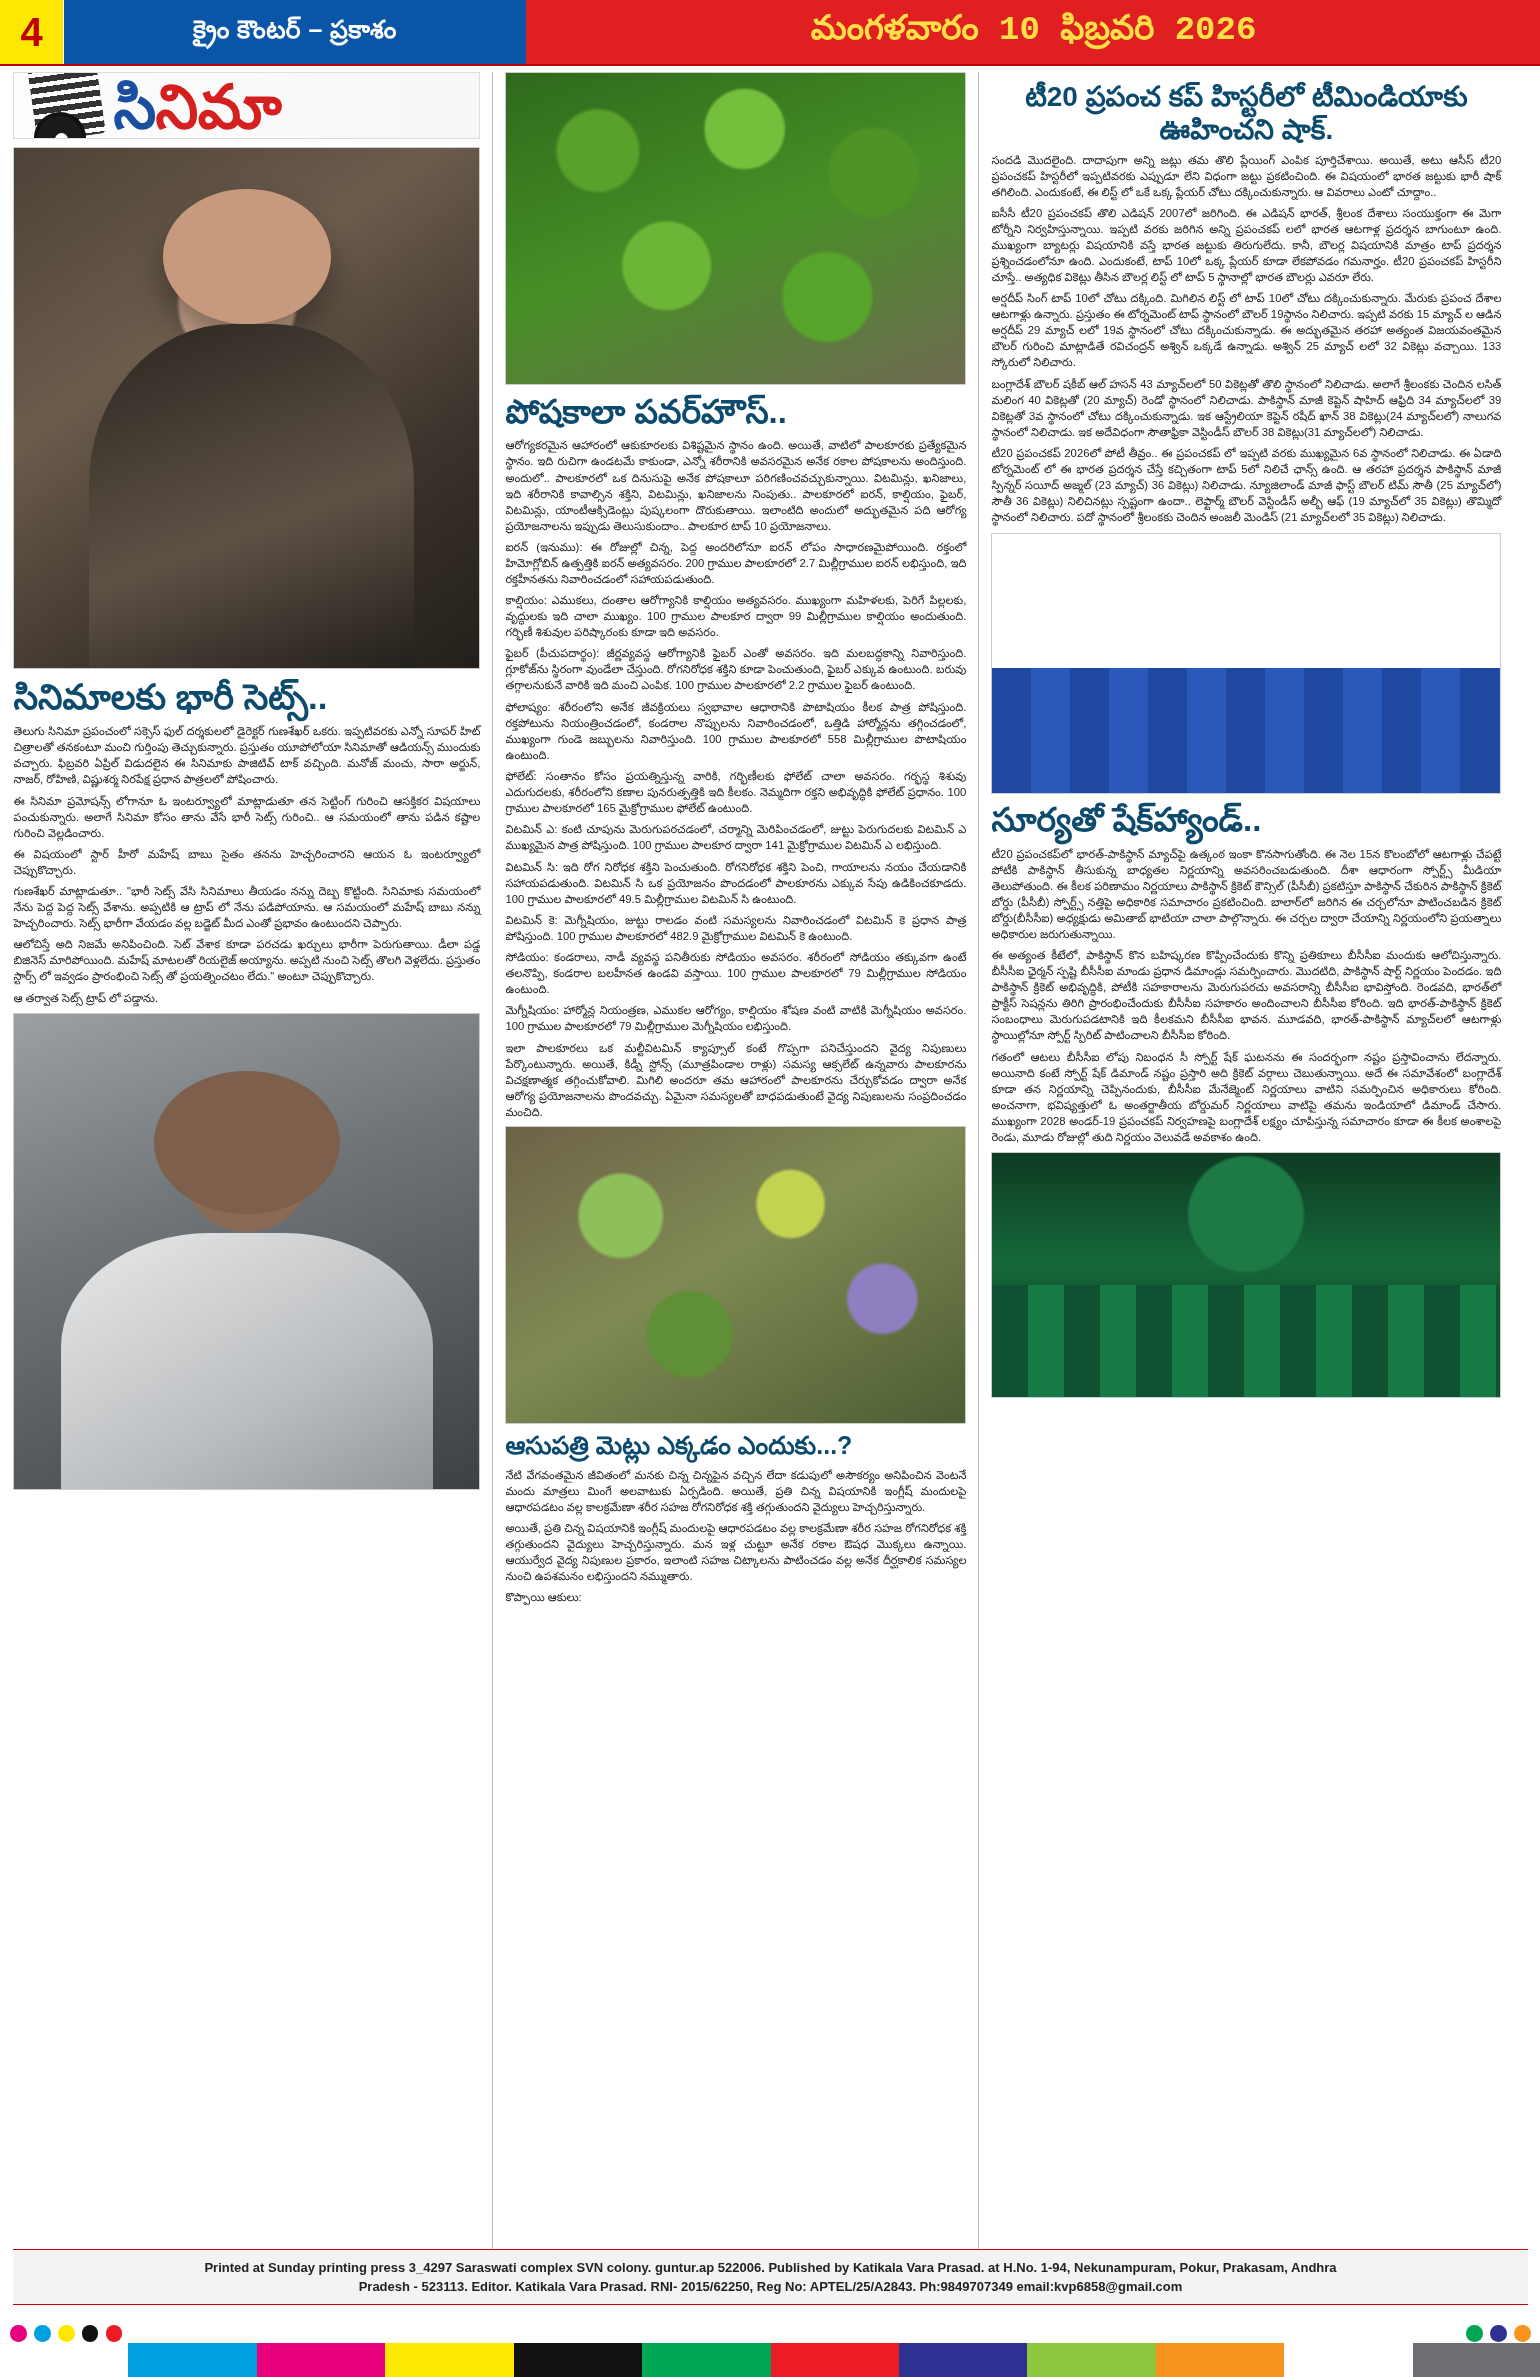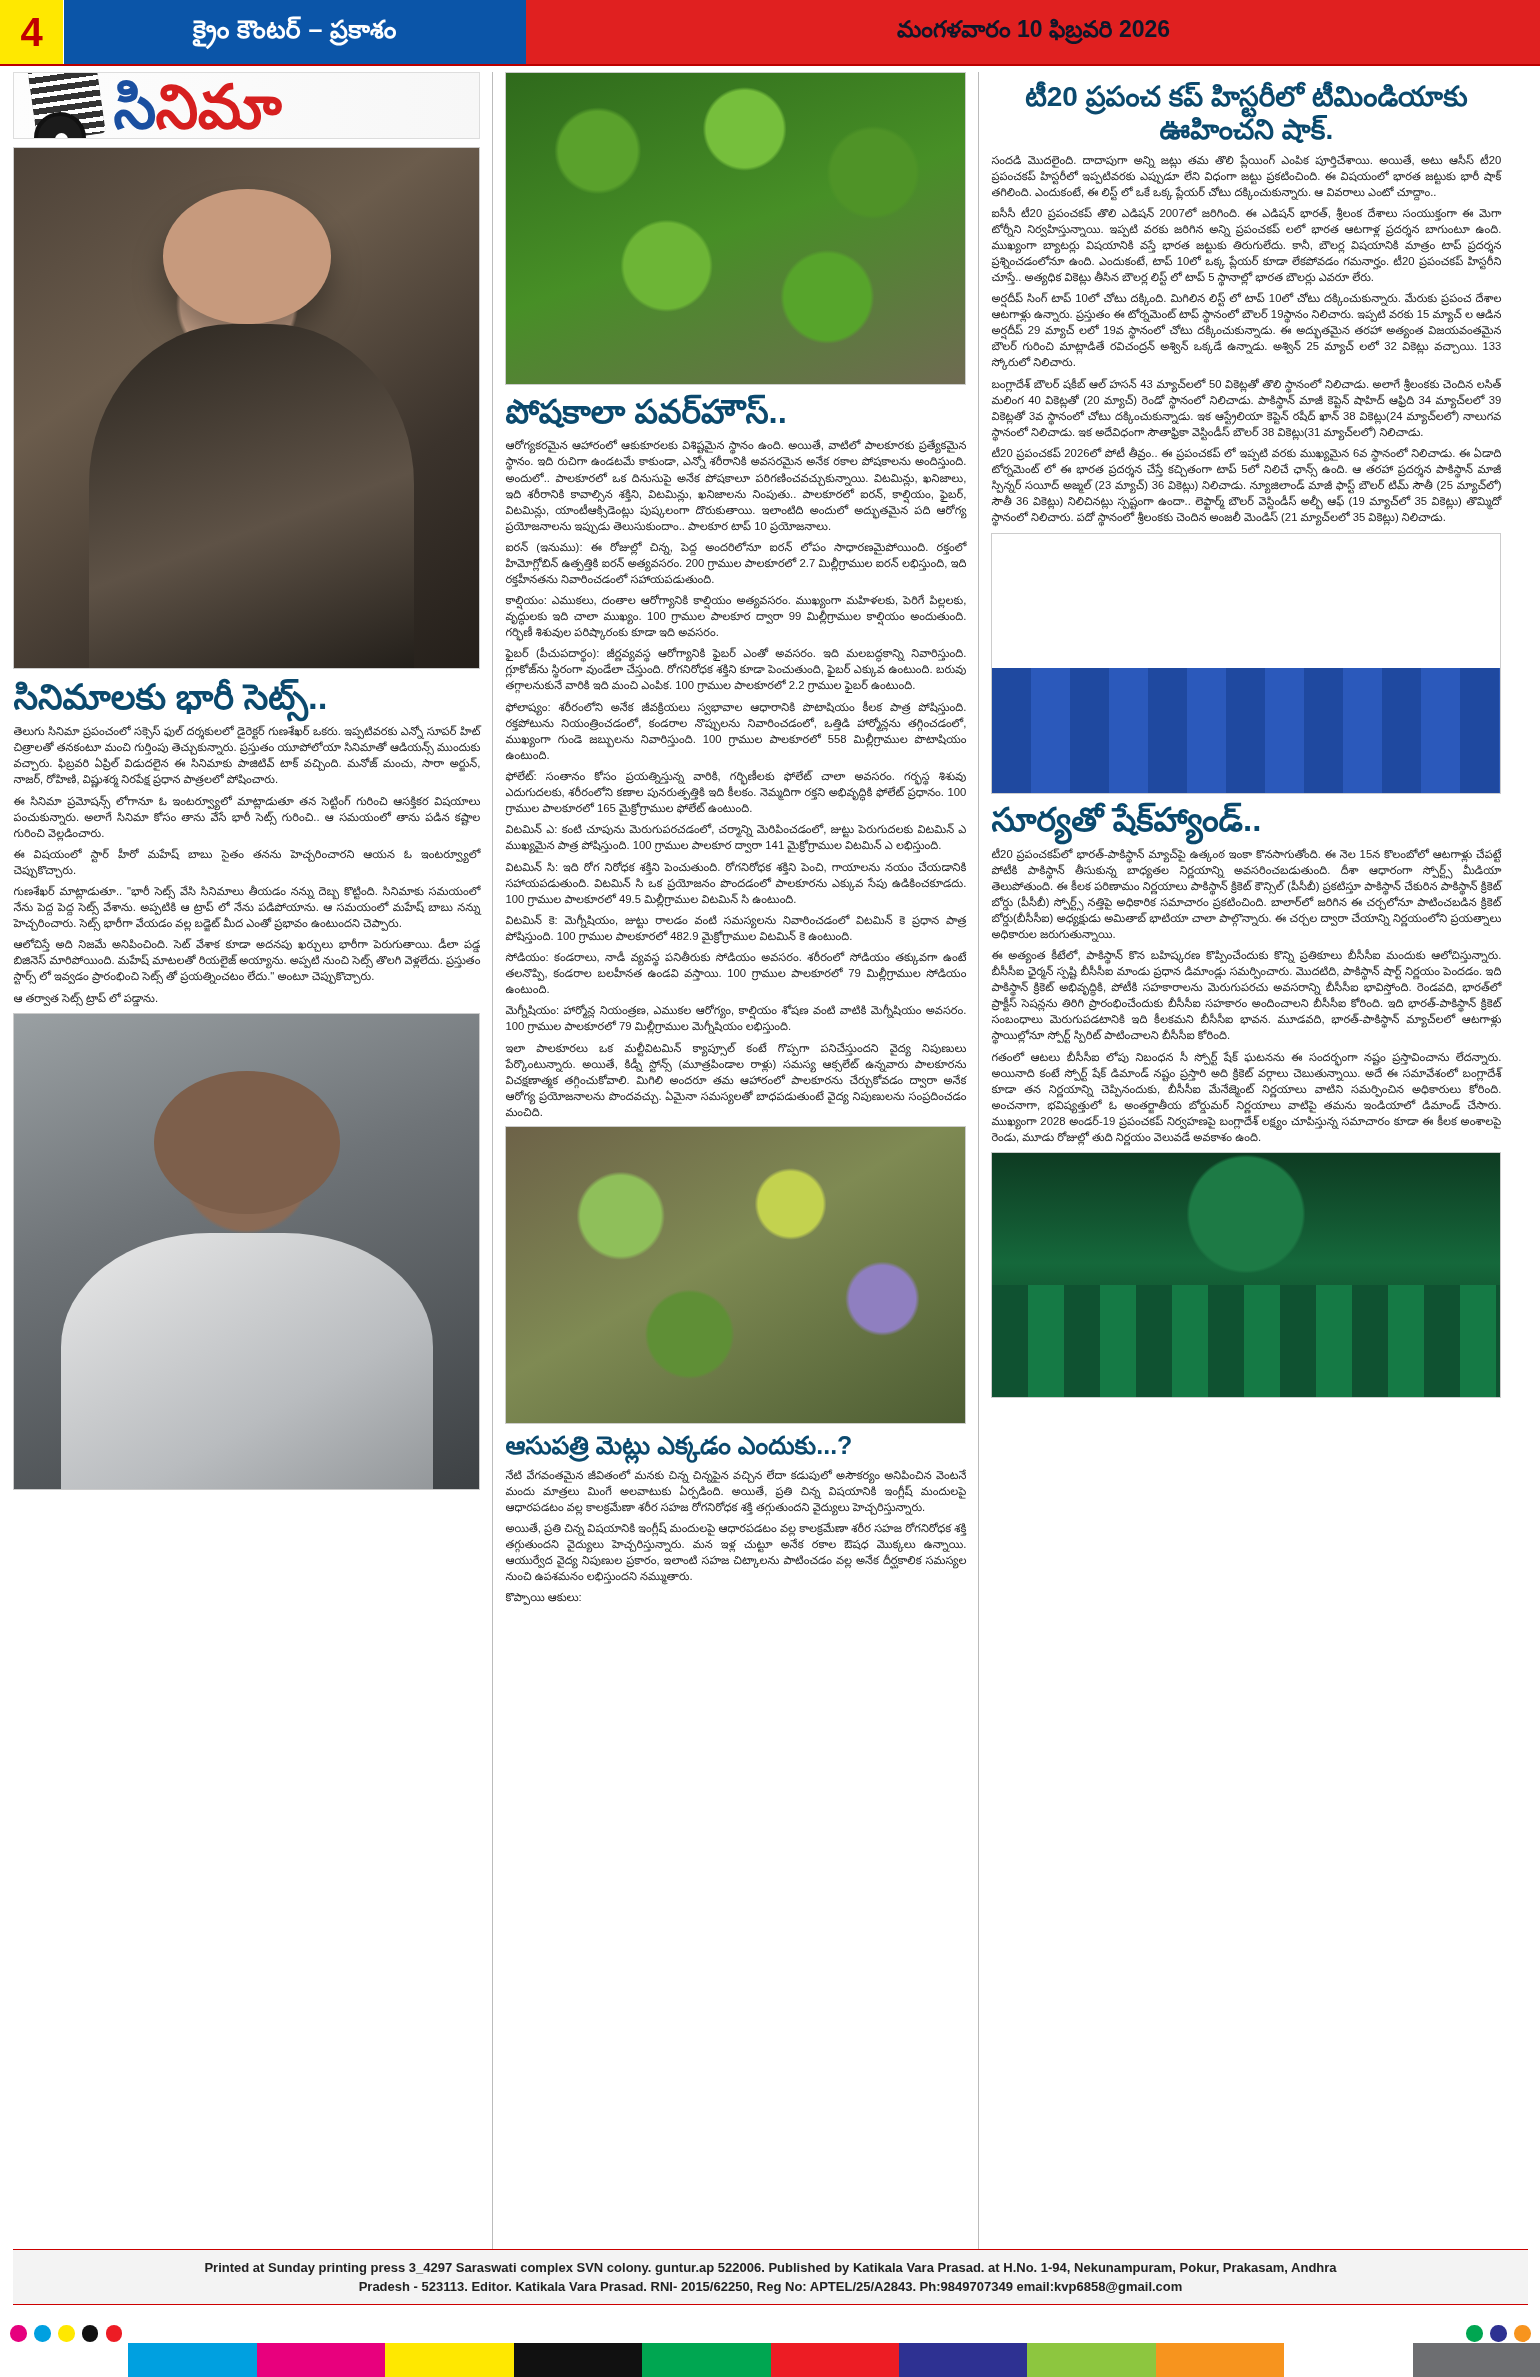--- a/index.html
+++ b/index.html
@@ -39,23 +39,23 @@
     flex: 0 0 462px;
     background: #0b55a8;
     color: #fff;
     display: flex; align-items: center; justify-content: center;
     font-size: 25px; font-weight: bold;
     letter-spacing: 0.4px;
   }
   .mast-right {
     flex: 1;
     background: #e02020;
-    color: #0f172a;
+    color: #fde047;
     display: flex; align-items: center; justify-content: center;
-    font-size: 23px; font-weight: bold;
+    font-size: 34px; font-weight: bold; font-family: Liberation Mono, monospace;
   }
 
   
   .content {
     display: flex;
     gap: 0;
     padding: 6px 13.4px 0 13.4px;
     height: 2207px;
   }
   .col { position: relative; }
@@ -249,21 +249,21 @@
 
       <div class="photo ph-actress"></div>
 
       <div class="headline-red h-cinema">సినిమాలకు భారీ సెట్స్..</div>
 
       <div class="body-text">
         <p>తెలుగు సినిమా ప్రపంచంలో సక్సెస్ ఫుల్ దర్శకులలో డైరెక్టర్ గుణశేఖర్ ఒకరు. ఇప్పటివరకు ఎన్నో సూపర్ హిట్ చిత్రాలతో తనకంటూ మంచి గుర్తింపు తెచ్చుకున్నారు. ప్రస్తుతం యూపోలోయా సినిమాతో ఆడియన్స్ ముందుకు వచ్చారు. ఫిబ్రవరి ఏప్రిల్ విడుదలైన ఈ సినిమాకు పాజిటివ్ టాక్ వచ్చింది. మనోజ్ మంచు, సారా అర్జున్, నాజర్, రోహిణి, విష్ణుశర్మ నిరపేక్ష ప్రధాన పాత్రలలో పోషించారు.</p>
         <p>ఈ సినిమా ప్రమోషన్స్ లోగానూ ఓ ఇంటర్వ్యూలో మాట్లాడుతూ తన సెట్టింగ్ గురించి ఆసక్తికర విషయాలు పంచుకున్నారు. అలాగే సినిమా కోసం తాను వేసే భారీ సెట్స్ గురించి.. ఆ సమయంలో తాను పడిన కష్టాల గురించి వెల్లడించారు.</p>
         <p>ఈ విషయంలో స్టార్ హీరో మహేష్ బాబు సైతం తనను హెచ్చరించారని ఆయన ఓ ఇంటర్వ్యూలో చెప్పుకొచ్చారు.</p>
         <p>గుణశేఖర్ మాట్లాడుతూ.. "భారీ సెట్స్ వేసి సినిమాలు తీయడం నన్ను దెబ్బ కొట్టింది. సినిమాకు సమయంలో నేను పెద్ద పెద్ద సెట్స్ వేశాను. అప్పటికి ఆ ట్రాప్ లో నేను పడిపోయాను. ఆ సమయంలో మహేష్ బాబు నన్ను హెచ్చరించారు. సెట్స్ భారీగా వేయడం వల్ల బడ్జెట్ మీద ఎంతో ప్రభావం ఉంటుందని చెప్పారు.</p>
-        <p>ఆలోచిస్తే అది నిజమే అనిపించింది. సెట్ వేశాక కూడా అదనపు ఖర్చులు భారీగా పెరుగుతాయి. డీలా పడ్డ బిజినెస్ మారిపోయింది. మహేష్ మాటలతో రియలైజ్ అయ్యాను. అప్పటి నుంచి సెట్స్ తొలగి వెళ్లలేదు. ప్రస్తుతం స్టార్స్ లో ఇవ్వడం ప్రారంభించి సెట్స్ తో ప్రయత్నించటం లేదు." అంటూ చెప్పుకొచ్చారు.</p>
+        <p>ఆలోచిస్తే అది నిజమే అనిపించింది. సెట్ వేశాక కూడా పరచడు ఖర్చులు భారీగా పెరుగుతాయి. డీలా పడ్డ బిజినెస్ మారిపోయింది. మహేష్ మాటలతో రియలైజ్ అయ్యాను. అప్పటి నుంచి సెట్స్ తొలగి వెళ్లలేదు. ప్రస్తుతం స్టార్స్ లో ఇవ్వడం ప్రారంభించి సెట్స్ తో ప్రయత్నించటం లేదు." అంటూ చెప్పుకొచ్చారు.</p>
         <p>ఆ తర్వాత సెట్స్ ట్రాప్ లో పడ్డాను.</p>
       </div>
 
       <div class="photo ph-director" style="margin-top:7.5px;"></div>
     </div>
 
     <div class="col col2">
 
       <div class="photo ph-leaves"></div>
 

